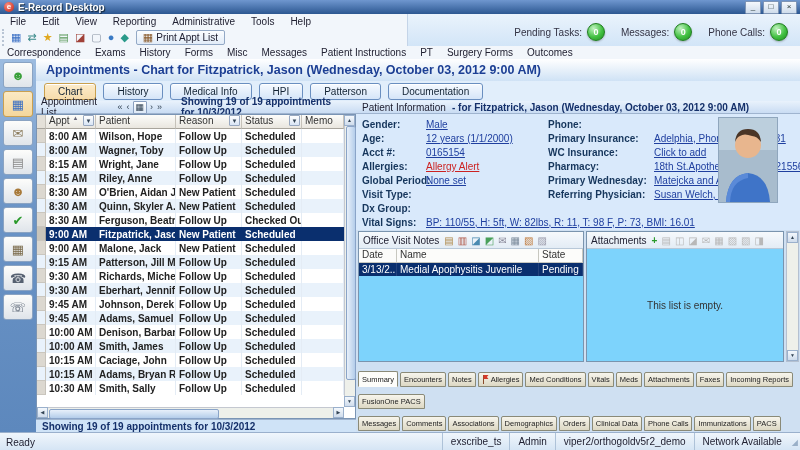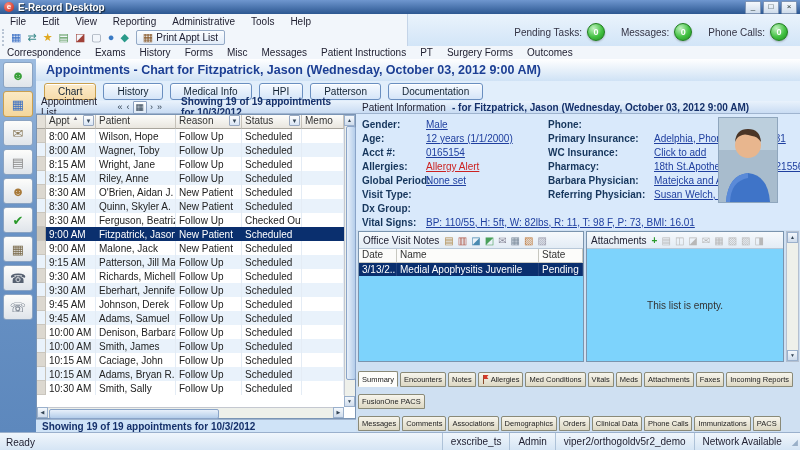--- a/index.html
+++ b/index.html
@@ -60,21 +60,21 @@
   .twrap{position:absolute;left:0;top:13px;width:320px;height:305px;background:#fff;border:1px solid #7a94b4;box-sizing:border-box;}
   .thead{position:absolute;left:0;top:0;height:14px;width:307px;display:flex;}
   .th{display:flex;align-items:flex-start;box-sizing:border-box;padding-left:3px;height:14px;
     background:linear-gradient(#fcfcfa,#e9e6df);border-right:1px solid #c6c2ba;border-bottom:1px solid #a8a49c;color:#333;}
   .th.gutter{background:#e4e0d8;padding:0;}
   .th-label{white-space:nowrap;overflow:hidden;}
   .sort-arrow{font-size:6px;color:#667;margin-left:3px;}
   .dd-btn{margin-left:auto;margin-right:1px;width:11px;height:11px;border:1px solid #98a8c0;border-radius:1px;
     background:linear-gradient(#fff,#d8e4f4);font-size:6px;line-height:10px;text-align:center;color:#345;box-sizing:border-box;}
   .tbody{position:absolute;left:0;top:14px;width:307px;}
-  .tr{display:flex;height:14px;}
+  .tr{display:flex;height:14px;font-weight:bold;}
   .tr.alt .td{background:#e9f2fb;}
   .td{display:flex;align-items:center;box-sizing:border-box;padding-left:3px;height:14px;background:#fff;
     border-right:1px solid #e4ecf5;color:#222;white-space:nowrap;overflow:hidden;}
   .td.gutter{background:#dcd8d0;border-right:1px solid #c6c2ba;border-bottom:1px solid #cac6be;padding:0;}
   .tr.sel .td{background:#0a2f6e;color:#fff;border-right-color:#0a2f6e;}
   .tr.sel .td.gutter{background:#c8c4ba;border-right-color:#a8a49c;}
   .col0{width:50px;}.col1{width:80px;}.col2{width:66px;}.col3{width:60px;}.col4{width:42px;}
   .gutter{width:9px;flex:none;}
   .vscroll{position:absolute;right:0;top:0;width:11px;height:292px;background:#eef0ea;border-left:1px solid #c4c8d0;box-sizing:border-box;}
   .vthumb{position:absolute;left:1px;top:11px;width:8px;height:252px;background:linear-gradient(90deg,#e8f0fa,#b4cdea);border:1px solid #8aa4c8;border-radius:2px;}
@@ -465,21 +465,21 @@
             <span class="pi-label">Acct #:</span>
             <span class="pi-value link">0165154</span>
             <span class="pi-label">WC Insurance:</span>
             <span class="pi-value link">Click to add</span>
             <span class="pi-label">Allergies:</span>
             <span class="pi-value link alert">Allergy Alert</span>
             <span class="pi-label">Pharmacy:</span>
             <span class="pi-value link">18th St.Apothecary, Phone 2155640900</span>
             <span class="pi-label">Global Period:</span>
             <span class="pi-value link">None set</span>
-            <span class="pi-label">Barbara Physician:</span>
+            <span class="pi-label">Primary Wednesday:</span>
             <span class="pi-value link">Matejcka and Associates</span>
             <span class="pi-label">Visit Type:</span>
             <span class="pi-value"></span>
             <span class="pi-label">Referring Physician:</span>
             <span class="pi-value link">Susan Welch, MD</span>
             <span class="pi-label">Dx Group:</span>
             <span class="pi-value"></span>
             <span class="pi-label"></span>
             <span class="pi-value"></span>
             <span class="vit-label">Vital Signs:</span>

